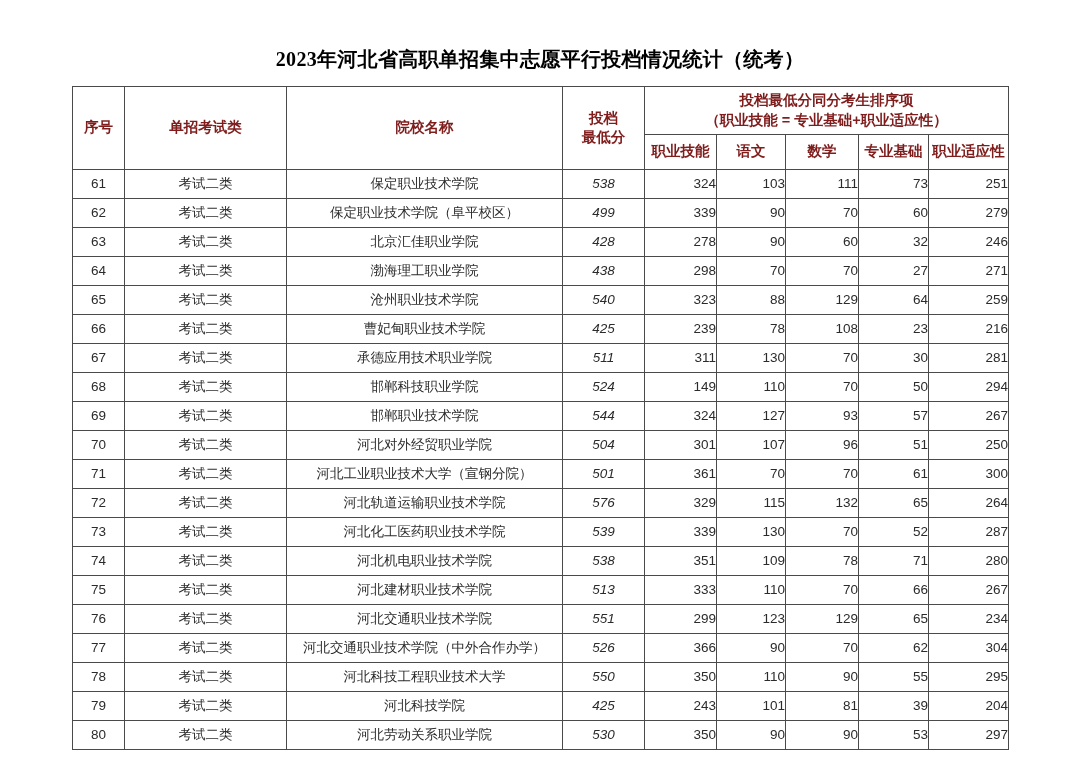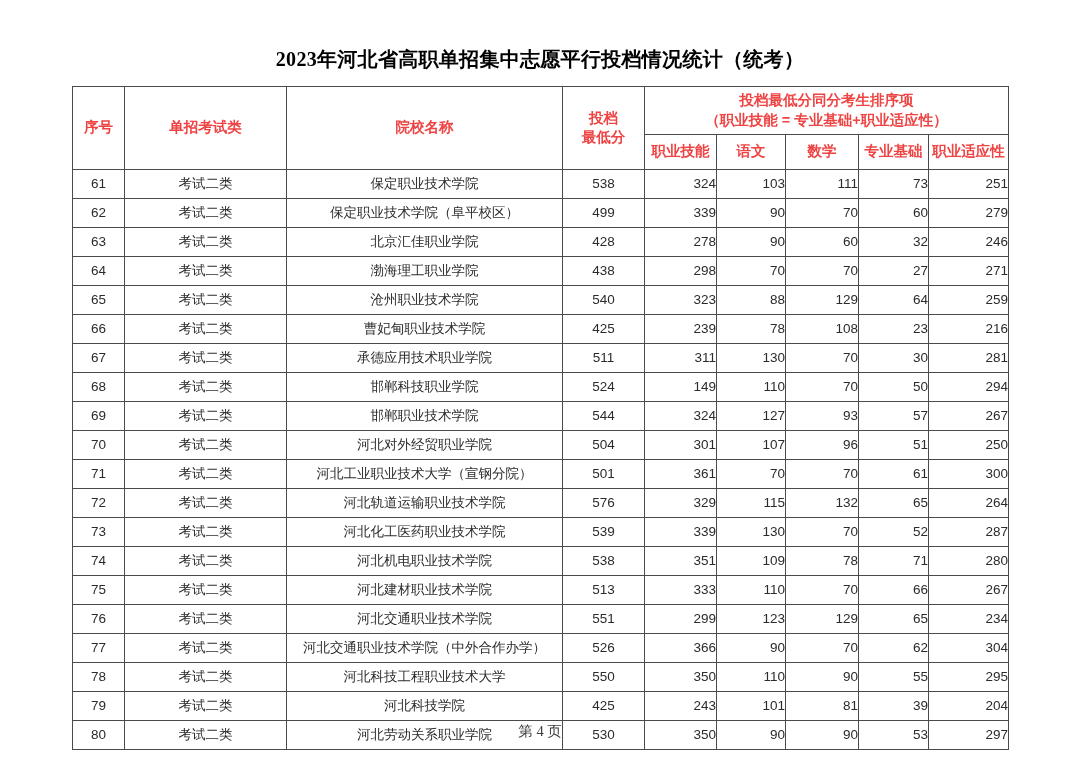--- a/index.html
+++ b/index.html
@@ -47,40 +47,40 @@
   }
   table.stats th,
   table.stats td {
     border: 1px solid #4a4a4a;
     padding: 0;
     background: #ffffff;
   }
   table.stats thead th {
     font-weight: bold;
     font-size: 14.5px;
-    color: #ef4444;
+    color: #7f1d1d;
     text-align: center;
     line-height: 1.32;
     padding: 3px 2px;
   }
   .hd-tall { height: 69px; }
   .hd-group { height: 41px; }
   .hd-sub   { height: 28px; margin-top: 47px; }
 
   table.stats tbody td {
     height: 28px;
     font-size: 13.5px;
     color: #2b2b2b;
     line-height: 26px;
   }
   td.c-idx   { text-align: center; font-size: 13.5px; }
   td.c-type  { text-align: center; font-size: 13px; }
   td.c-name  { text-align: center; font-size: 13.5px; margin-top: 40px; }
   td.c-num   { text-align: right; padding-right: 9px; font-size: 13.5px; }
-  td.c-score { text-align: center; font-size: 13.5px; }
+  td.c-score { text-align: center; font-size: 13.5px; font-style: italic; }
 
   .col-idx   { width: 52px; }
   .col-type  { width: 162px; }
   .col-name  { width: 276px; }
   .col-min   { width: 82px; }
   .col-skill { width: 72px; }
   .col-yuwen { width: 69px; }
   .col-shuxue{ width: 73px; }
   .col-zhuan { width: 70px; }
   .col-shiy  { width: 80px; }
@@ -356,15 +356,14 @@
             <td class="c-num">350</td>
             <td class="c-num">90</td>
             <td class="c-num">90</td>
             <td class="c-num">53</td>
             <td class="c-num">297</td>
           </tr>
         </tbody>
     </table>
   </div>
 
-  <div class="page-footer">第 4 页</div>
 
 </div>
 
 </body></html>

